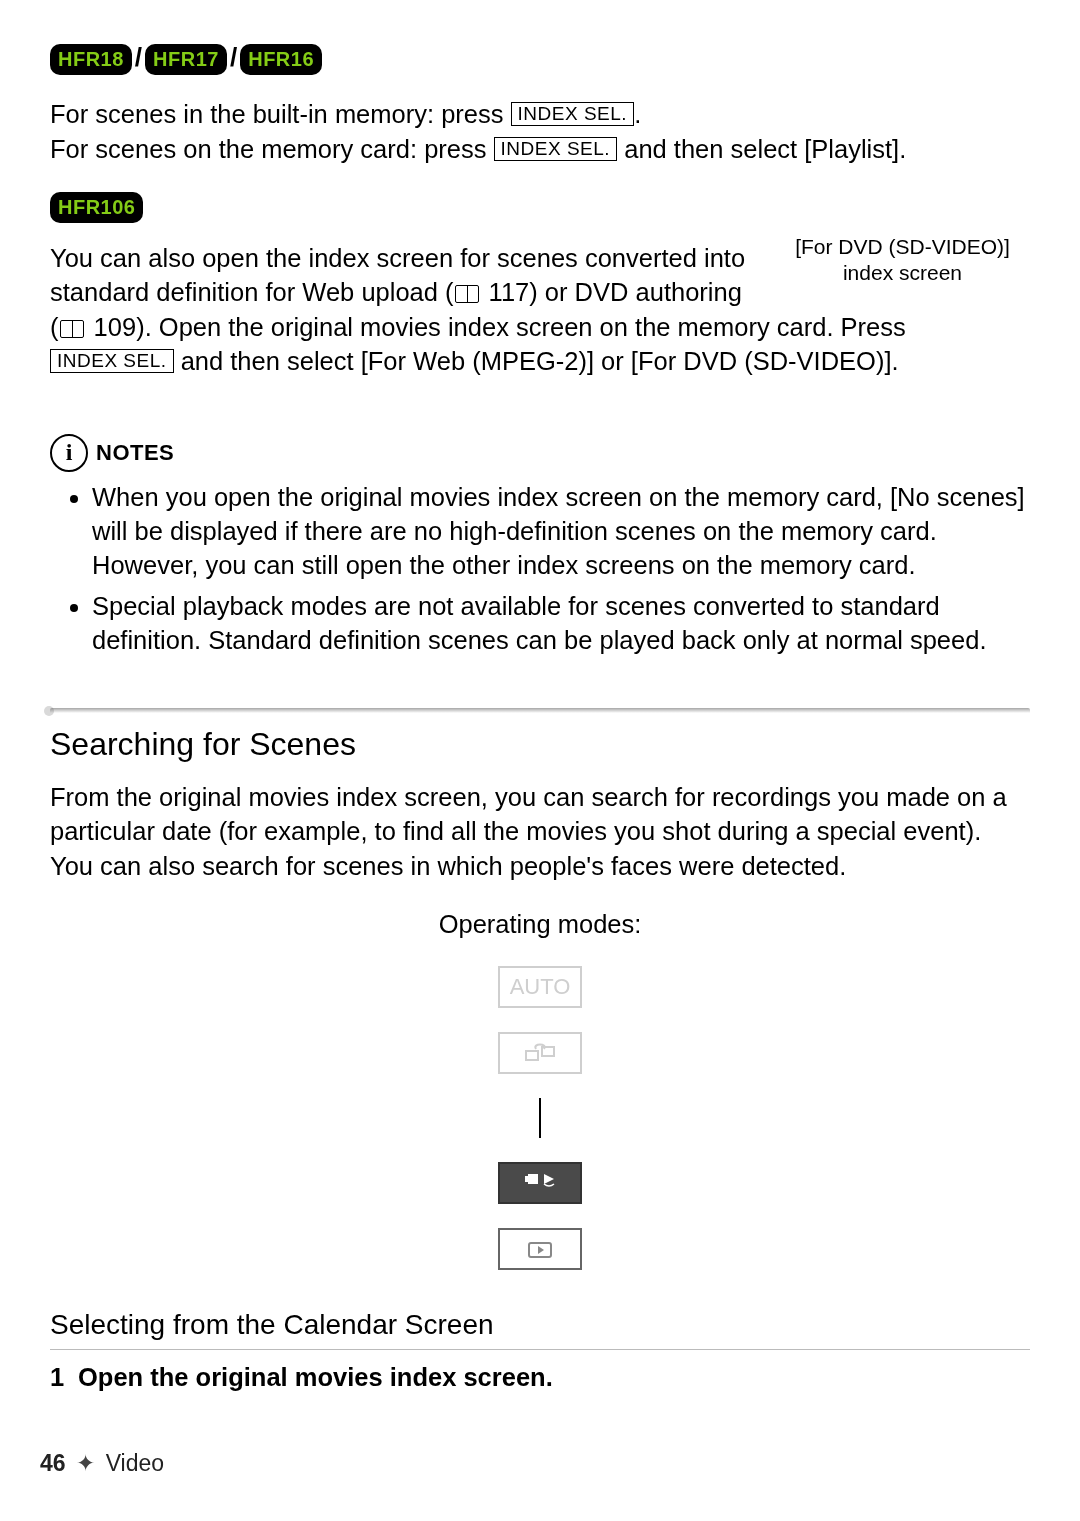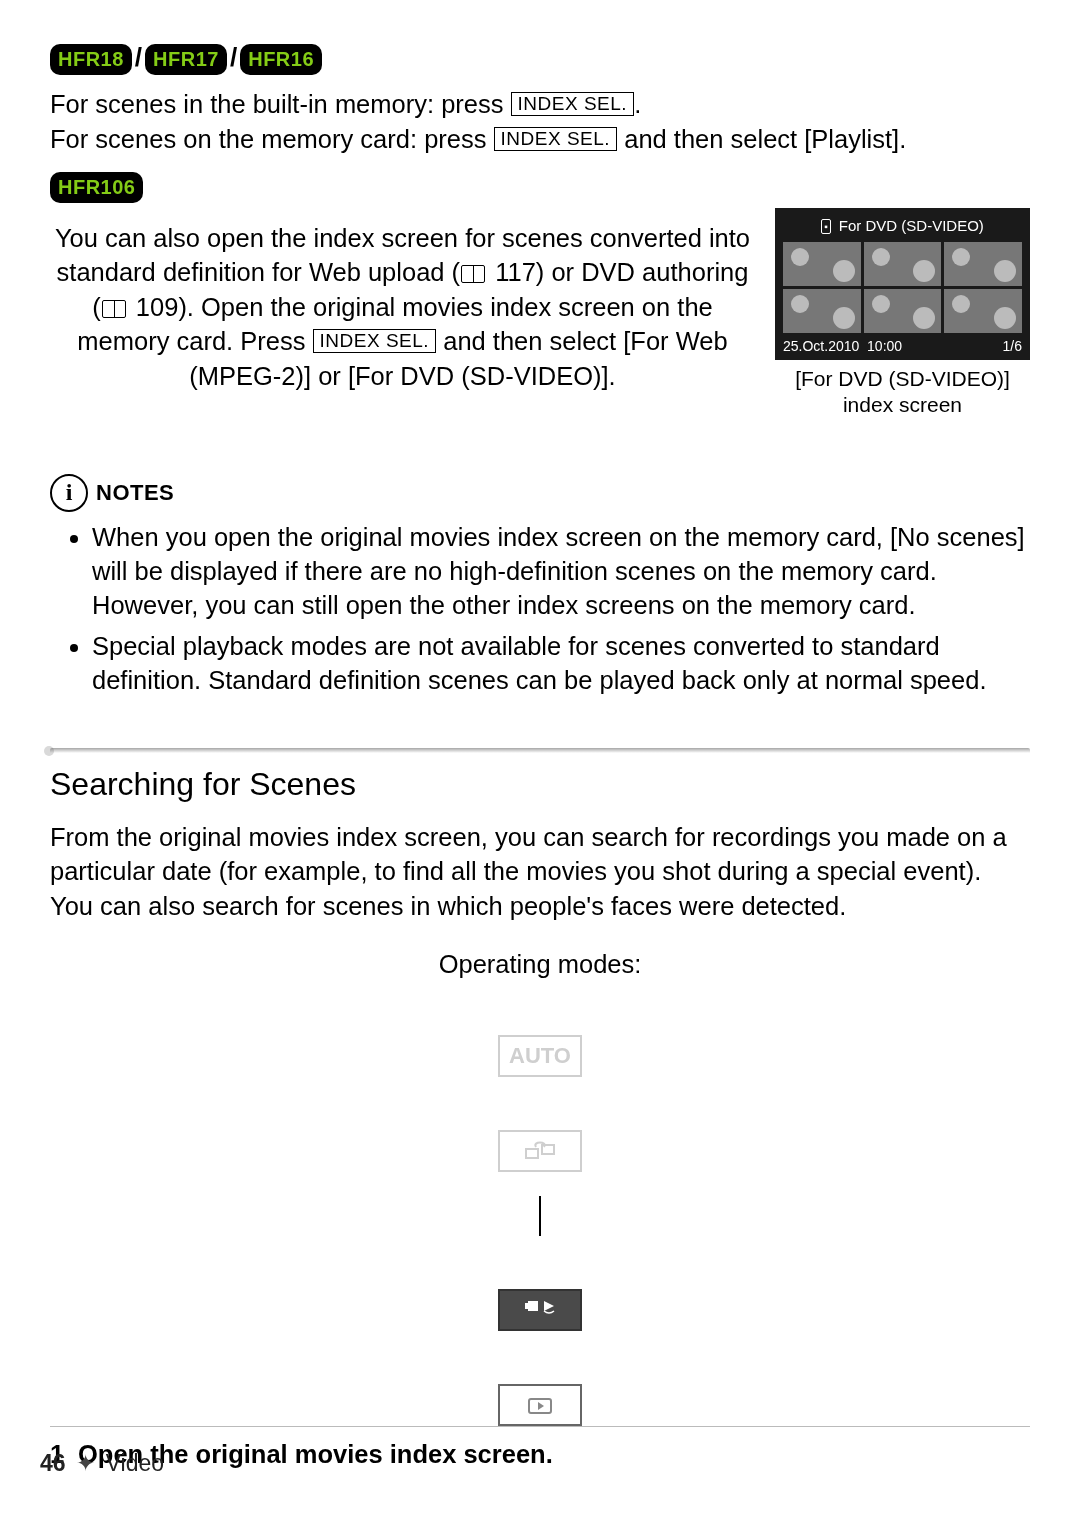--- a/index.html
+++ b/index.html
@@ -41,21 +41,21 @@
     font-size: 19px;
     line-height: 22px;
     vertical-align: 3px;
     font-family: Arial, sans-serif;
     letter-spacing: 0.5px;
   }
   .bold {
     font-weight: bold;
   }
   .para {
-    margin-top: 12px;
+    margin-top: 22px;
   }
   .float-fig {
     float: right;
     width: 255px;
     margin-left: 20px;
     margin-top: 5px;
     text-align: center;
     font-size: 21px;
   }
   .thumb-panel {
@@ -174,24 +174,23 @@
     flex-direction: column;
   }
   .mode-box {
     border: 2.5px solid #888;
     color: #888;
     width: 80px;
     height: 38px;
     display: flex;
     align-items: center;
     justify-content: center;
-    font-weight: bold;
+    font-weight: normal;
     font-size: 22px;
     font-family: Arial, sans-serif;
-    margin-top: 29px;
   }
   .mode-box.pale {
     border-color: #cfcfcf;
     color: #cfcfcf;
   }
   .mode-box.dark {
     border-color: #333;
     color: #333;
     background: #4a4a4a;
   }
@@ -280,45 +279,27 @@
     <span>For scenes on the memory card: press </span><span class="button-box">INDEX SEL.</span><span> and then select [Playlist].</span>
   </div>
 
   <div class="para">
     <span class="model-badge">HFR106</span>
   </div>
 
 
 
   <div class="float-fig">
-    <div class="thumb-panel">
-      <div class="thumb-header">
-        <span class="sd-icon">▪</span>
-        <span>For DVD (SD-VIDEO)</span>
-      </div>
-      <div class="thumb-grid">
-        <div class="thumb-cell"></div>
-        <div class="thumb-cell"></div>
-        <div class="thumb-cell"></div>
-        <div class="thumb-cell"></div>
-        <div class="thumb-cell"></div>
-        <div class="thumb-cell"></div>
-      </div>
-      <div class="thumb-footer">
-        <span><span>25.Oct.2010</span>&nbsp;&nbsp;<span>10:00</span></span>
-        <span>1/6</span>
-      </div>
-    </div>
     <div class="fig-caption">
       <span>[For DVD (SD-VIDEO)]</span><br>
       <span>index screen</span>
     </div>
   </div>
 
-  <div style="margin-top:18px;text-align:center;">
+  <div style="margin-top:18px;">
     <span>You can also open the index screen for scenes converted into standard definition for Web upload (</span><span class="book-icon"></span><span> 117</span><span>) or DVD authoring (</span><span class="book-icon"></span><span> 109</span><span>). Open the original movies index screen on the memory card. Press </span><span class="button-box">INDEX SEL.</span><span> and then select [For Web (MPEG-2)] or [For DVD (SD-VIDEO)].</span>
   </div>
 
   <div class="clear"></div>
 
   <div class="notes-head">
     <div class="info-icon">i</div>
     <div class="notes-label">NOTES</div>
   </div>
   <ul class="notes-list">
@@ -353,20 +334,21 @@
       </span>
     </div>
     <div class="mode-box normal">
       <svg viewBox="0 0 36 24">
         <rect x="7" y="6" width="22" height="14" rx="2" fill="none" stroke="#888" stroke-width="2"></rect>
         <polygon points="16,9 22,13 16,17" fill="#888"></polygon>
       </svg>
     </div>
   </div>
 
+  <div class="subheading">Selecting from the Calendar Screen</div>
   <div class="thin-rule"></div>
 
   <div class="step">
     <span class="step-num">1</span><span>Open the original movies index screen.</span>
   </div>
 
   <div class="page-footer">
     <span class="pnum">46</span>
     <span class="diamond">✦</span>
     <span>Video</span>

